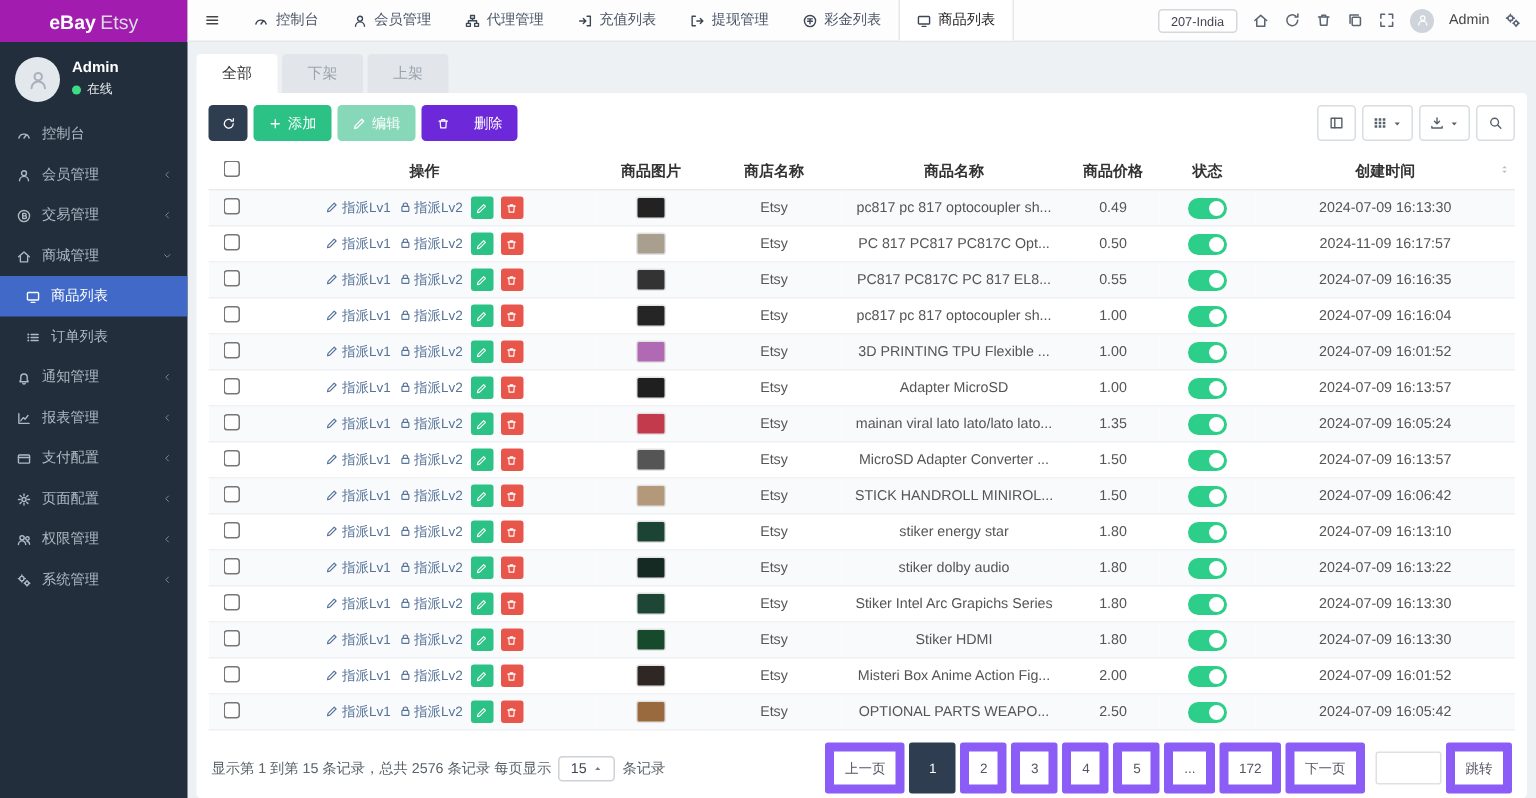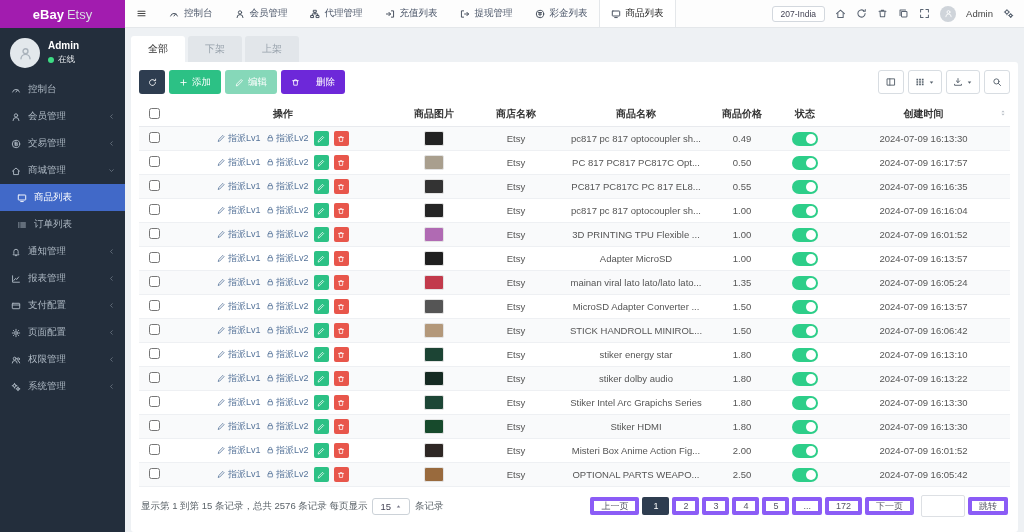--- a/index.html
+++ b/index.html
@@ -76,21 +76,21 @@
   .sq.green { background:#2cc185; }
   .sq.red { background:#e8564b; }
   .thumb { display:inline-block; width:20px; height:15px; border-radius:2px; border:1px solid #e3e3e3; vertical-align:middle; cursor:pointer; }
   .toggle { display:inline-block; width:26px; height:14px; border-radius:7px; background:#2dce89; position:relative; cursor:pointer; vertical-align:middle; }
   .toggle .knob { position:absolute; right:2px; top:2px; width:10px; height:10px; border-radius:50%; background:#fff; }
 
   .tfooter { display:flex; align-items:center; padding:8px 2px 10px; font-size:9.5px; color:#5a6268; }
   .pagesize { display:inline-flex; align-items:center; gap:4px; border:1px solid #ccd2d8; border-radius:3px; padding:2px 7px; margin:0 5px; background:#fff; cursor:pointer; color:#445; }
   .pagesize .caret { font-size:7px; color:#778; }
   .pagination { margin-left:auto; display:flex; gap:3px; align-items:center; }
-  .pg { min-width:24px; height:18px; padding:0 7px; border:4px solid #8b5cf6; background:#fff; border-radius:2px; font-size:9px; color:#556; display:inline-flex; align-items:center; justify-content:center; cursor:pointer; font-family:inherit; }
+  .pg { min-width:24px; height:34px; padding:0 7px; border:6px solid #8b5cf6; background:#fff; border-radius:2px; font-size:9px; color:#556; display:inline-flex; align-items:center; justify-content:center; cursor:pointer; font-family:inherit; }
   .pg.active { background:#2e3d50; border-color:#2e3d50; color:#fff; }
   .jump-input { width:44px; height:22px; border:1px solid #dde0e4; border-radius:2px; margin-left:4px; font-size:9px; padding:0 4px; outline:none; }
 </style>
 </head>
 <body>
 
 <div class="app">
 
   <aside class="sidebar">
     <div class="logo">
@@ -598,21 +598,21 @@
                         </svg>
                       </span>
                     </button>
                   </div>
                 </td>
                 <td><span class="thumb" style="background: rgb(169, 159, 142);"></span></td>
                 <td>Etsy</td>
                 <td>PC 817 PC817 PC817C Opt...</td>
                 <td>0.50</td>
                 <td><span class="toggle"><span class="knob"></span></span></td>
-                <td>2024-07-09 16:17:57</td>
+                <td>2024-11-09 16:17:57</td>
               </tr>
               <tr>
                 <td><input type="checkbox" style=""></td>
                 <td>
                   <div class="ops">
                     <a class="op-link">
                       <span class="ic">
                         <svg viewBox="0 0 14 14" fill="none" stroke="currentColor" stroke-width="1.3" stroke-linecap="round" stroke-linejoin="round">
                           <path d="M2.2 11.8l.6-2.6 6.8-6.8 2 2-6.8 6.8z"></path>
                         </svg>

